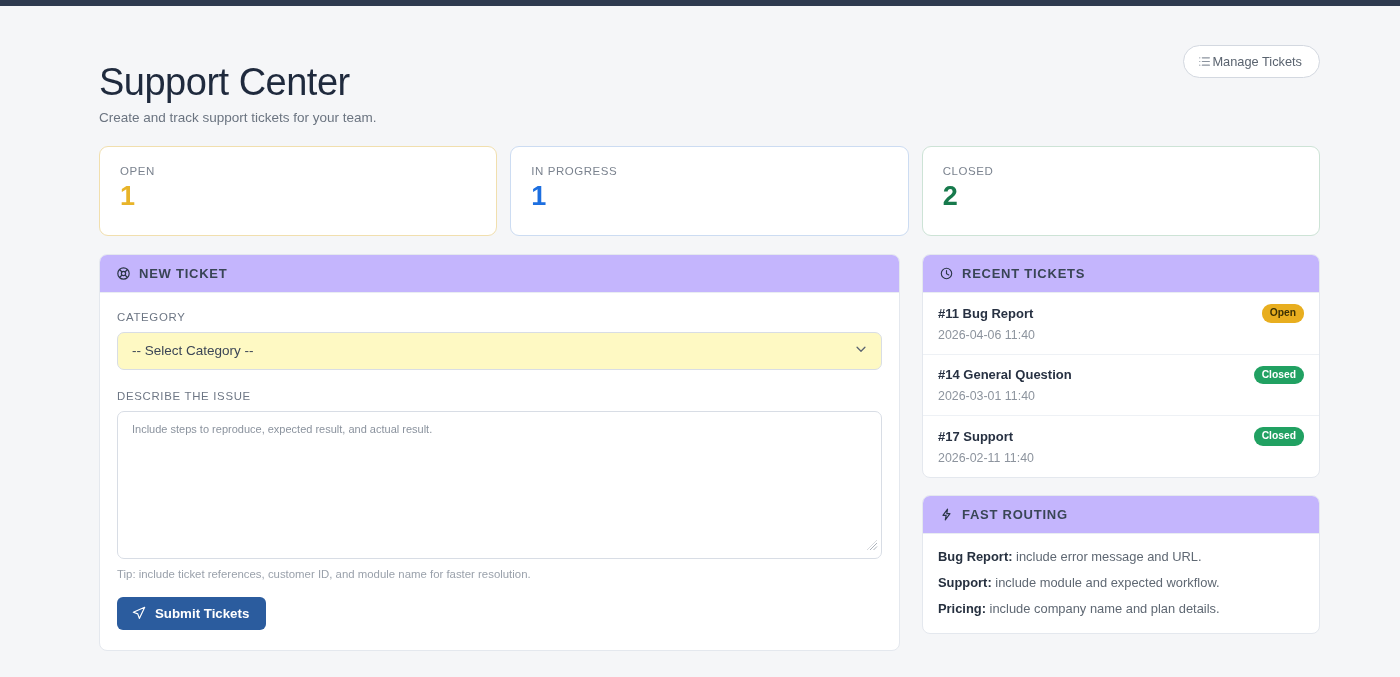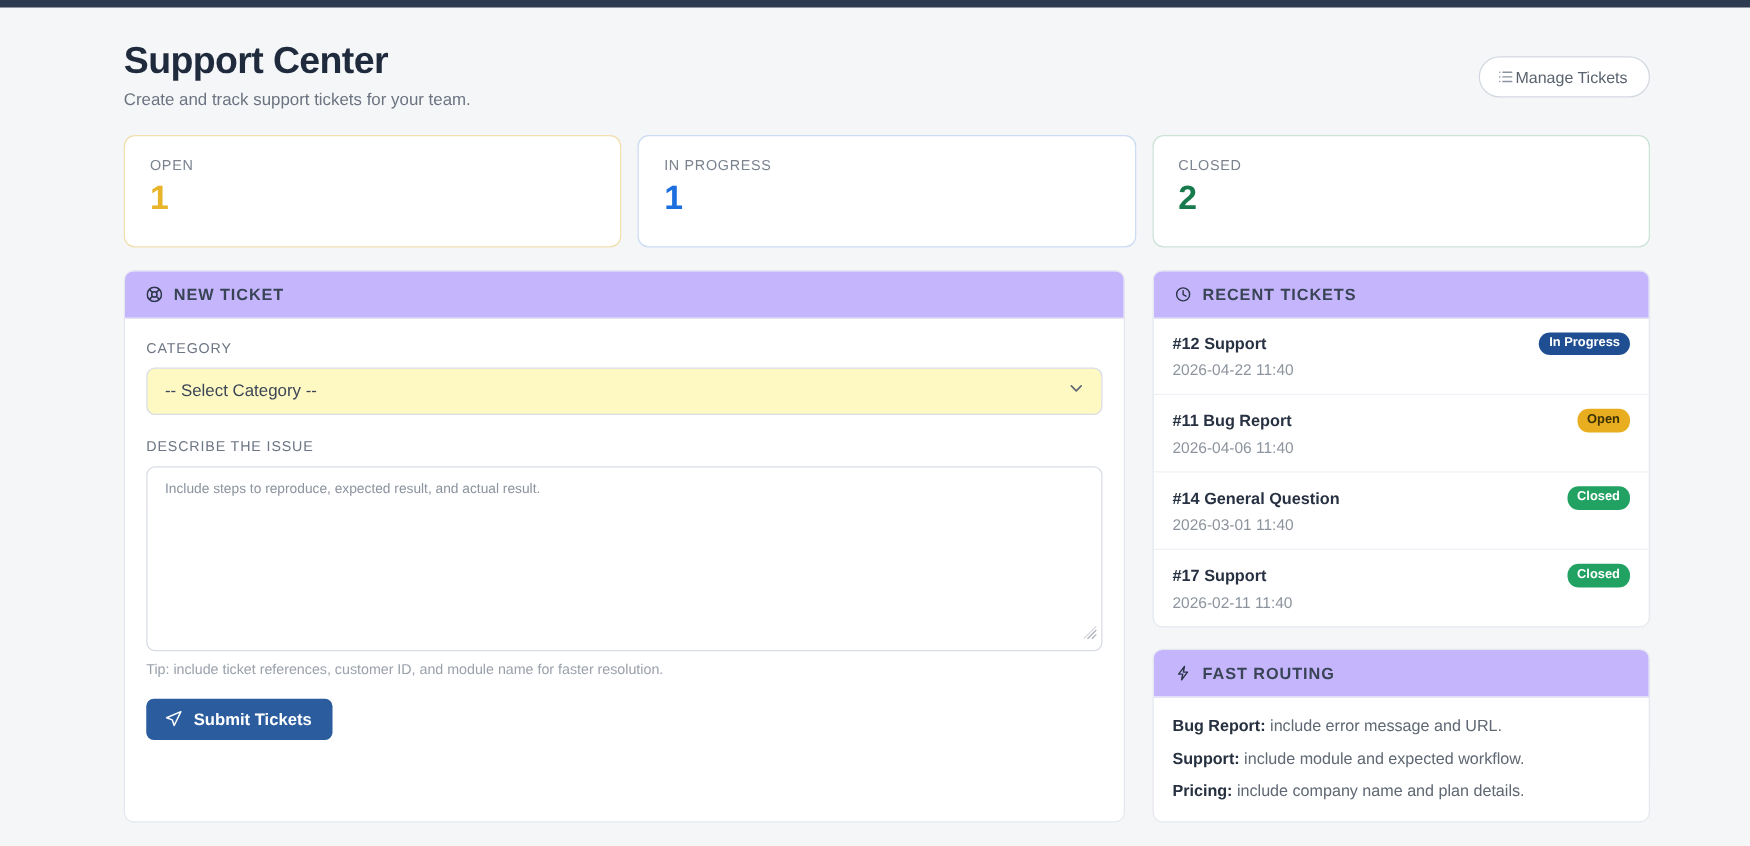--- a/index.html
+++ b/index.html
@@ -30,25 +30,26 @@
     height: 671px;
   }
 
   
   .page-head {
     display: flex;
     align-items: flex-start;
     justify-content: space-between;
   }
   .title {
-    font-size: 30px;
-    font-weight: 700;
+    font-size: 38px;
+    font-weight: 400;
     letter-spacing: -0.5px;
     color: #1f2a3d;
     line-height: 1.15;
+    margin-top: 29px;
   }
   .subtitle {
     font-size: 13.5px;
     color: #6b7480;
     margin-top: 5px;
   }
   .manage-btn {
     display: inline-flex;
     align-items: center;
     gap: 1px;
@@ -358,27 +359,20 @@
         <div class="panel-head">
           <span>
             <svg width="13" height="13" viewBox="0 0 16 16" fill="none" stroke="#2b3648" stroke-width="1.4" stroke-linecap="round">
               <circle cx="8" cy="8" r="6.4"></circle>
               <polyline points="8,4.3 8,8.2 10.8,9.8"></polyline>
             </svg>
           </span>
           <span>RECENT TICKETS</span>
         </div>
 
-        <div class="ticket-row">
-          <div class="ticket-top">
-            <span class="ticket-title">#12 Support</span>
-            <span class="badge badge-inprogress">In Progress</span>
-          </div>
-          <div class="ticket-date">2026-04-22 11:40</div>
-        </div>
 
         <div class="ticket-row">
           <div class="ticket-top">
             <span class="ticket-title">#11 Bug Report</span>
             <span class="badge badge-open">Open</span>
           </div>
           <div class="ticket-date">2026-04-06 11:40</div>
         </div>
 
         <div class="ticket-row">

